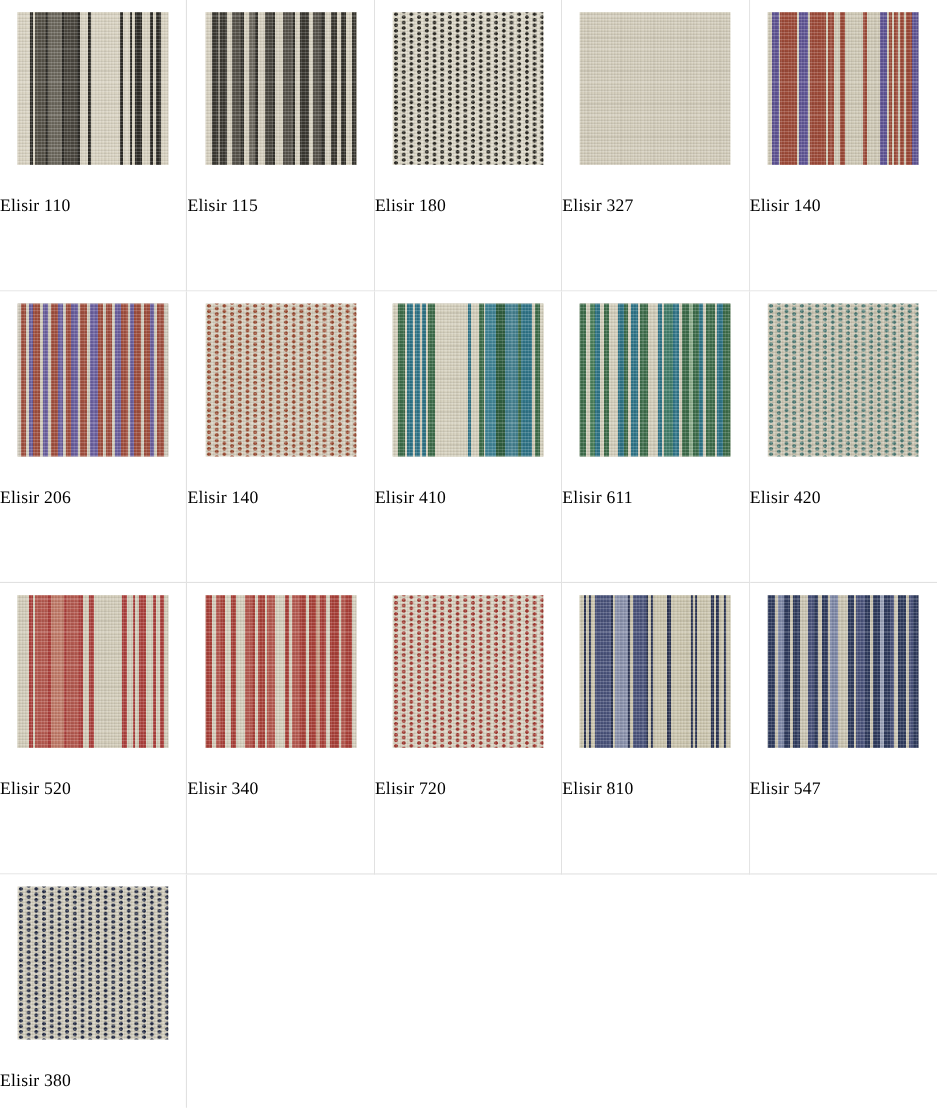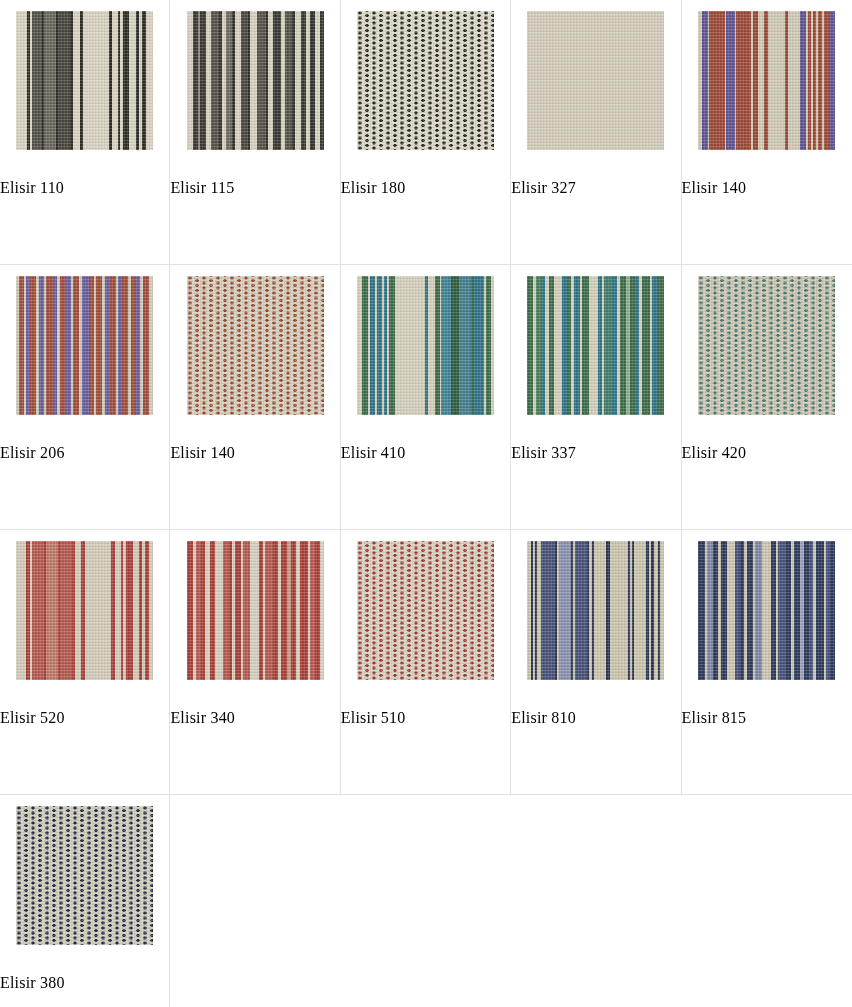--- a/index.html
+++ b/index.html
@@ -70,43 +70,43 @@
   <a class="cell">
     <div class="swatch" style="background-color: rgb(213, 207, 190); background-image: repeating-linear-gradient(0deg, rgba(255, 255, 255, 0.16) 0px, rgba(255, 255, 255, 0.16) 1px, rgba(0, 0, 0, 0.05) 1px, rgba(0, 0, 0, 0.05) 2px, rgba(0, 0, 0, 0) 2px, rgba(0, 0, 0, 0) 3px), repeating-linear-gradient(90deg, rgba(255, 255, 255, 0.1) 0px, rgba(255, 255, 255, 0.1) 1px, rgba(0, 0, 0, 0.04) 1px, rgba(0, 0, 0, 0.04) 2px, rgba(0, 0, 0, 0) 2px, rgba(0, 0, 0, 0) 3px), radial-gradient(circle, rgb(154, 76, 51) 1.5px, rgba(0, 0, 0, 0) 1.9px), radial-gradient(circle, rgb(154, 76, 51) 1.5px, rgba(0, 0, 0, 0) 1.9px); background-size: auto, auto, 14px 5px, 14px 5px; background-position: 0px 0px, 0px 0px, 3px 2px, 10px 4.5px;"></div>
     <div class="label">Elisir 140</div>
   </a>
   <a class="cell">
     <div class="swatch" style="background-color: rgb(212, 207, 188); background-image: repeating-linear-gradient(0deg, rgba(255, 255, 255, 0.16) 0px, rgba(255, 255, 255, 0.16) 1px, rgba(0, 0, 0, 0.05) 1px, rgba(0, 0, 0, 0.05) 2px, rgba(0, 0, 0, 0) 2px, rgba(0, 0, 0, 0) 3px), repeating-linear-gradient(90deg, rgba(255, 255, 255, 0.1) 0px, rgba(255, 255, 255, 0.1) 1px, rgba(0, 0, 0, 0.04) 1px, rgba(0, 0, 0, 0.04) 2px, rgba(0, 0, 0, 0) 2px, rgba(0, 0, 0, 0) 3px), linear-gradient(90deg, rgb(212, 207, 188) 0px, rgb(212, 207, 188) 5px, rgb(61, 108, 74) 5px, rgb(61, 108, 74) 11px, rgb(212, 207, 188) 11px, rgb(212, 207, 188) 13px, rgb(47, 116, 135) 13px, rgb(47, 116, 135) 18px, rgb(212, 207, 188) 18px, rgb(212, 207, 188) 20px, rgb(47, 116, 135) 20px, rgb(47, 116, 135) 25px, rgb(212, 207, 188) 25px, rgb(212, 207, 188) 27px, rgb(47, 116, 135) 27px, rgb(47, 116, 135) 30px, rgb(212, 207, 188) 30px, rgb(212, 207, 188) 32px, rgb(61, 108, 74) 32px, rgb(61, 108, 74) 38px, rgb(212, 207, 188) 38px, rgb(212, 207, 188) 68px, rgb(47, 116, 135) 68px, rgb(47, 116, 135) 71px, rgb(212, 207, 188) 71px, rgb(212, 207, 188) 78px, rgb(61, 108, 74) 78px, rgb(61, 108, 74) 83px, rgb(212, 207, 188) 83px, rgb(212, 207, 188) 84px, rgb(65, 132, 150) 84px, rgb(65, 132, 150) 94px, rgb(47, 93, 62) 94px, rgb(47, 93, 62) 102px, rgb(68, 128, 143) 102px, rgb(68, 128, 143) 114px, rgb(61, 108, 74) 114px, rgb(61, 108, 74) 117px, rgb(47, 116, 135) 117px, rgb(47, 116, 135) 127px, rgb(212, 207, 188) 127px, rgb(212, 207, 188) 129px, rgb(61, 108, 74) 129px, rgb(61, 108, 74) 134px, rgb(212, 207, 188) 134px, rgb(212, 207, 188) 137px);"></div>
     <div class="label">Elisir 410</div>
   </a>
   <a class="cell">
     <div class="swatch" style="background-color: rgb(211, 206, 187); background-image: repeating-linear-gradient(0deg, rgba(255, 255, 255, 0.16) 0px, rgba(255, 255, 255, 0.16) 1px, rgba(0, 0, 0, 0.05) 1px, rgba(0, 0, 0, 0.05) 2px, rgba(0, 0, 0, 0) 2px, rgba(0, 0, 0, 0) 3px), repeating-linear-gradient(90deg, rgba(255, 255, 255, 0.1) 0px, rgba(255, 255, 255, 0.1) 1px, rgba(0, 0, 0, 0.04) 1px, rgba(0, 0, 0, 0.04) 2px, rgba(0, 0, 0, 0) 2px, rgba(0, 0, 0, 0) 3px), linear-gradient(90deg, rgb(61, 108, 74) 0px, rgb(61, 108, 74) 6px, rgb(211, 206, 187) 6px, rgb(211, 206, 187) 9px, rgb(75, 127, 90) 9px, rgb(75, 127, 90) 14px, rgb(47, 116, 135) 14px, rgb(47, 116, 135) 18px, rgb(211, 206, 187) 18px, rgb(211, 206, 187) 22px, rgb(61, 108, 74) 22px, rgb(61, 108, 74) 27px, rgb(211, 206, 187) 27px, rgb(211, 206, 187) 35px, rgb(47, 116, 135) 35px, rgb(47, 116, 135) 40px, rgb(61, 108, 74) 40px, rgb(61, 108, 74) 44px, rgb(211, 206, 187) 44px, rgb(211, 206, 187) 47px, rgb(47, 116, 135) 47px, rgb(47, 116, 135) 53px, rgb(211, 206, 187) 53px, rgb(211, 206, 187) 55px, rgb(61, 108, 74) 55px, rgb(61, 108, 74) 62px, rgb(211, 206, 187) 62px, rgb(211, 206, 187) 71px, rgb(47, 116, 135) 71px, rgb(47, 116, 135) 75px, rgb(211, 206, 187) 75px, rgb(211, 206, 187) 77px, rgb(66, 125, 106) 77px, rgb(66, 125, 106) 85px, rgb(47, 116, 135) 85px, rgb(47, 116, 135) 90px, rgb(211, 206, 187) 90px, rgb(211, 206, 187) 93px, rgb(61, 108, 74) 93px, rgb(61, 108, 74) 99px, rgb(143, 174, 142) 99px, rgb(143, 174, 142) 103px, rgb(61, 108, 74) 103px, rgb(61, 108, 74) 108px, rgb(47, 116, 135) 108px, rgb(47, 116, 135) 112px, rgb(211, 206, 187) 112px, rgb(211, 206, 187) 115px, rgb(61, 108, 74) 115px, rgb(61, 108, 74) 123px, rgb(211, 206, 187) 123px, rgb(211, 206, 187) 125px, rgb(47, 116, 135) 125px, rgb(47, 116, 135) 130px, rgb(61, 108, 74) 130px, rgb(61, 108, 74) 137px);"></div>
-    <div class="label">Elisir 337</div>
+    <div class="label">Elisir 611</div>
   </a>
   <a class="cell">
     <div class="swatch" style="background-color: rgb(205, 199, 180); background-image: repeating-linear-gradient(0deg, rgba(255, 255, 255, 0.16) 0px, rgba(255, 255, 255, 0.16) 1px, rgba(0, 0, 0, 0.05) 1px, rgba(0, 0, 0, 0.05) 2px, rgba(0, 0, 0, 0) 2px, rgba(0, 0, 0, 0) 3px), repeating-linear-gradient(90deg, rgba(255, 255, 255, 0.1) 0px, rgba(255, 255, 255, 0.1) 1px, rgba(0, 0, 0, 0.04) 1px, rgba(0, 0, 0, 0.04) 2px, rgba(0, 0, 0, 0) 2px, rgba(0, 0, 0, 0) 3px), radial-gradient(circle, rgb(78, 122, 116) 1.5px, rgba(0, 0, 0, 0) 1.9px), radial-gradient(circle, rgb(78, 122, 116) 1.5px, rgba(0, 0, 0, 0) 1.9px); background-size: auto, auto, 14px 5px, 14px 5px; background-position: 0px 0px, 0px 0px, 3px 2px, 10px 4.5px;"></div>
     <div class="label">Elisir 420</div>
   </a>
   <a class="cell">
     <div class="swatch" style="background-color: rgb(210, 204, 185); background-image: repeating-linear-gradient(0deg, rgba(255, 255, 255, 0.16) 0px, rgba(255, 255, 255, 0.16) 1px, rgba(0, 0, 0, 0.05) 1px, rgba(0, 0, 0, 0.05) 2px, rgba(0, 0, 0, 0) 2px, rgba(0, 0, 0, 0) 3px), repeating-linear-gradient(90deg, rgba(255, 255, 255, 0.1) 0px, rgba(255, 255, 255, 0.1) 1px, rgba(0, 0, 0, 0.04) 1px, rgba(0, 0, 0, 0.04) 2px, rgba(0, 0, 0, 0) 2px, rgba(0, 0, 0, 0) 3px), linear-gradient(90deg, rgb(210, 204, 185) 0px, rgb(210, 204, 185) 10px, rgb(171, 64, 60) 10px, rgb(171, 64, 60) 14px, rgb(210, 204, 185) 14px, rgb(210, 204, 185) 16px, rgb(181, 90, 80) 16px, rgb(181, 90, 80) 28px, rgb(171, 64, 60) 28px, rgb(171, 64, 60) 30px, rgb(192, 122, 104) 30px, rgb(192, 122, 104) 42px, rgb(171, 64, 60) 42px, rgb(171, 64, 60) 44px, rgb(181, 90, 80) 44px, rgb(181, 90, 80) 56px, rgb(171, 64, 60) 56px, rgb(171, 64, 60) 59px, rgb(210, 204, 185) 59px, rgb(210, 204, 185) 65px, rgb(171, 64, 60) 65px, rgb(171, 64, 60) 69px, rgb(210, 204, 185) 69px, rgb(210, 204, 185) 95px, rgb(171, 64, 60) 95px, rgb(171, 64, 60) 99px, rgb(210, 204, 185) 99px, rgb(210, 204, 185) 105px, rgb(171, 64, 60) 105px, rgb(171, 64, 60) 107px, rgb(210, 204, 185) 107px, rgb(210, 204, 185) 110px, rgb(171, 64, 60) 110px, rgb(171, 64, 60) 117px, rgb(210, 204, 185) 117px, rgb(210, 204, 185) 123px, rgb(171, 64, 60) 123px, rgb(171, 64, 60) 126px, rgb(210, 204, 185) 126px, rgb(210, 204, 185) 129px, rgb(171, 64, 60) 129px, rgb(171, 64, 60) 133px, rgb(210, 204, 185) 133px, rgb(210, 204, 185) 137px);"></div>
     <div class="label">Elisir 520</div>
   </a>
   <a class="cell">
     <div class="swatch" style="background-color: rgb(213, 207, 189); background-image: repeating-linear-gradient(0deg, rgba(255, 255, 255, 0.16) 0px, rgba(255, 255, 255, 0.16) 1px, rgba(0, 0, 0, 0.05) 1px, rgba(0, 0, 0, 0.05) 2px, rgba(0, 0, 0, 0) 2px, rgba(0, 0, 0, 0) 3px), repeating-linear-gradient(90deg, rgba(255, 255, 255, 0.1) 0px, rgba(255, 255, 255, 0.1) 1px, rgba(0, 0, 0, 0.04) 1px, rgba(0, 0, 0, 0.04) 2px, rgba(0, 0, 0, 0) 2px, rgba(0, 0, 0, 0) 3px), linear-gradient(90deg, rgb(168, 64, 56) 0px, rgb(168, 64, 56) 6px, rgb(213, 207, 189) 6px, rgb(213, 207, 189) 9px, rgb(181, 90, 80) 9px, rgb(181, 90, 80) 14px, rgb(168, 64, 56) 14px, rgb(168, 64, 56) 18px, rgb(213, 207, 189) 18px, rgb(213, 207, 189) 23px, rgb(168, 64, 56) 23px, rgb(168, 64, 56) 28px, rgb(213, 207, 189) 28px, rgb(213, 207, 189) 36px, rgb(181, 90, 80) 36px, rgb(181, 90, 80) 42px, rgb(168, 64, 56) 42px, rgb(168, 64, 56) 45px, rgb(213, 207, 189) 45px, rgb(213, 207, 189) 48px, rgb(168, 64, 56) 48px, rgb(168, 64, 56) 54px, rgb(213, 207, 189) 54px, rgb(213, 207, 189) 56px, rgb(181, 90, 80) 56px, rgb(181, 90, 80) 63px, rgb(213, 207, 189) 63px, rgb(213, 207, 189) 72px, rgb(168, 64, 56) 72px, rgb(168, 64, 56) 76px, rgb(213, 207, 189) 76px, rgb(213, 207, 189) 78px, rgb(181, 90, 80) 78px, rgb(181, 90, 80) 86px, rgb(168, 64, 56) 86px, rgb(168, 64, 56) 91px, rgb(213, 207, 189) 91px, rgb(213, 207, 189) 94px, rgb(168, 64, 56) 94px, rgb(168, 64, 56) 100px, rgb(199, 154, 132) 100px, rgb(199, 154, 132) 104px, rgb(168, 64, 56) 104px, rgb(168, 64, 56) 109px, rgb(213, 207, 189) 109px, rgb(213, 207, 189) 113px, rgb(168, 64, 56) 113px, rgb(168, 64, 56) 121px, rgb(213, 207, 189) 121px, rgb(213, 207, 189) 123px, rgb(181, 90, 80) 123px, rgb(181, 90, 80) 128px, rgb(168, 64, 56) 128px, rgb(168, 64, 56) 133px, rgb(213, 207, 189) 133px, rgb(213, 207, 189) 137px);"></div>
     <div class="label">Elisir 340</div>
   </a>
   <a class="cell">
     <div class="swatch" style="background-color: rgb(216, 210, 193); background-image: repeating-linear-gradient(0deg, rgba(255, 255, 255, 0.16) 0px, rgba(255, 255, 255, 0.16) 1px, rgba(0, 0, 0, 0.05) 1px, rgba(0, 0, 0, 0.05) 2px, rgba(0, 0, 0, 0) 2px, rgba(0, 0, 0, 0) 3px), repeating-linear-gradient(90deg, rgba(255, 255, 255, 0.1) 0px, rgba(255, 255, 255, 0.1) 1px, rgba(0, 0, 0, 0.04) 1px, rgba(0, 0, 0, 0.04) 2px, rgba(0, 0, 0, 0) 2px, rgba(0, 0, 0, 0) 3px), radial-gradient(circle, rgb(162, 59, 51) 1.5px, rgba(0, 0, 0, 0) 1.9px), radial-gradient(circle, rgb(162, 59, 51) 1.5px, rgba(0, 0, 0, 0) 1.9px); background-size: auto, auto, 14px 5px, 14px 5px; background-position: 0px 0px, 0px 0px, 3px 2px, 10px 4.5px;"></div>
-    <div class="label">Elisir 510</div>
+    <div class="label">Elisir 720</div>
   </a>
   <a class="cell">
     <div class="swatch" style="background-color: rgb(203, 197, 174); background-image: repeating-linear-gradient(0deg, rgba(255, 255, 255, 0.16) 0px, rgba(255, 255, 255, 0.16) 1px, rgba(0, 0, 0, 0.05) 1px, rgba(0, 0, 0, 0.05) 2px, rgba(0, 0, 0, 0) 2px, rgba(0, 0, 0, 0) 3px), repeating-linear-gradient(90deg, rgba(255, 255, 255, 0.1) 0px, rgba(255, 255, 255, 0.1) 1px, rgba(0, 0, 0, 0.04) 1px, rgba(0, 0, 0, 0.04) 2px, rgba(0, 0, 0, 0) 2px, rgba(0, 0, 0, 0) 3px), linear-gradient(90deg, rgb(203, 197, 174) 0px, rgb(203, 197, 174) 4px, rgb(44, 53, 84) 4px, rgb(44, 53, 84) 6px, rgb(203, 197, 174) 6px, rgb(203, 197, 174) 8px, rgb(44, 53, 84) 8px, rgb(44, 53, 84) 10px, rgb(203, 197, 174) 10px, rgb(203, 197, 174) 14px, rgb(73, 82, 122) 14px, rgb(73, 82, 122) 28px, rgb(44, 53, 84) 28px, rgb(44, 53, 84) 30px, rgb(203, 197, 174) 30px, rgb(203, 197, 174) 32px, rgb(138, 146, 173) 32px, rgb(138, 146, 173) 44px, rgb(44, 53, 84) 44px, rgb(44, 53, 84) 46px, rgb(203, 197, 174) 46px, rgb(203, 197, 174) 48px, rgb(73, 82, 122) 48px, rgb(73, 82, 122) 60px, rgb(44, 53, 84) 60px, rgb(44, 53, 84) 62px, rgb(203, 197, 174) 62px, rgb(203, 197, 174) 65px, rgb(44, 53, 84) 65px, rgb(44, 53, 84) 67px, rgb(203, 197, 174) 67px, rgb(203, 197, 174) 79px, rgb(44, 53, 84) 79px, rgb(44, 53, 84) 83px, rgb(203, 197, 174) 83px, rgb(203, 197, 174) 101px, rgb(44, 53, 84) 101px, rgb(44, 53, 84) 103px, rgb(203, 197, 174) 103px, rgb(203, 197, 174) 105px, rgb(44, 53, 84) 105px, rgb(44, 53, 84) 107px, rgb(203, 197, 174) 107px, rgb(203, 197, 174) 119px, rgb(44, 53, 84) 119px, rgb(44, 53, 84) 122px, rgb(203, 197, 174) 122px, rgb(203, 197, 174) 124px, rgb(44, 53, 84) 124px, rgb(44, 53, 84) 127px, rgb(203, 197, 174) 127px, rgb(203, 197, 174) 131px, rgb(44, 53, 84) 131px, rgb(44, 53, 84) 133px, rgb(203, 197, 174) 133px, rgb(203, 197, 174) 137px);"></div>
     <div class="label">Elisir 810</div>
   </a>
   <a class="cell">
     <div class="swatch" style="background-color: rgb(203, 197, 178); background-image: repeating-linear-gradient(0deg, rgba(255, 255, 255, 0.16) 0px, rgba(255, 255, 255, 0.16) 1px, rgba(0, 0, 0, 0.05) 1px, rgba(0, 0, 0, 0.05) 2px, rgba(0, 0, 0, 0) 2px, rgba(0, 0, 0, 0) 3px), repeating-linear-gradient(90deg, rgba(255, 255, 255, 0.1) 0px, rgba(255, 255, 255, 0.1) 1px, rgba(0, 0, 0, 0.04) 1px, rgba(0, 0, 0, 0.04) 2px, rgba(0, 0, 0, 0) 2px, rgba(0, 0, 0, 0) 3px), linear-gradient(90deg, rgb(46, 58, 92) 0px, rgb(46, 58, 92) 7px, rgb(203, 197, 178) 7px, rgb(203, 197, 178) 9px, rgb(125, 135, 166) 9px, rgb(125, 135, 166) 15px, rgb(46, 58, 92) 15px, rgb(46, 58, 92) 20px, rgb(203, 197, 178) 20px, rgb(203, 197, 178) 23px, rgb(46, 58, 92) 23px, rgb(46, 58, 92) 29px, rgb(203, 197, 178) 29px, rgb(203, 197, 178) 37px, rgb(73, 82, 122) 37px, rgb(73, 82, 122) 42px, rgb(46, 58, 92) 42px, rgb(46, 58, 92) 46px, rgb(203, 197, 178) 46px, rgb(203, 197, 178) 49px, rgb(46, 58, 92) 49px, rgb(46, 58, 92) 55px, rgb(203, 197, 178) 55px, rgb(203, 197, 178) 57px, rgb(125, 135, 166) 57px, rgb(125, 135, 166) 64px, rgb(203, 197, 178) 64px, rgb(203, 197, 178) 73px, rgb(46, 58, 92) 73px, rgb(46, 58, 92) 78px, rgb(203, 197, 178) 78px, rgb(203, 197, 178) 80px, rgb(73, 82, 122) 80px, rgb(73, 82, 122) 88px, rgb(46, 58, 92) 88px, rgb(46, 58, 92) 93px, rgb(203, 197, 178) 93px, rgb(203, 197, 178) 96px, rgb(46, 58, 92) 96px, rgb(46, 58, 92) 102px, rgb(154, 162, 184) 102px, rgb(154, 162, 184) 106px, rgb(46, 58, 92) 106px, rgb(46, 58, 92) 111px, rgb(73, 82, 122) 111px, rgb(73, 82, 122) 115px, rgb(203, 197, 178) 115px, rgb(203, 197, 178) 118px, rgb(46, 58, 92) 118px, rgb(46, 58, 92) 126px, rgb(203, 197, 178) 126px, rgb(203, 197, 178) 128px, rgb(73, 82, 122) 128px, rgb(73, 82, 122) 132px, rgb(46, 58, 92) 132px, rgb(46, 58, 92) 137px);"></div>
-    <div class="label">Elisir 815</div>
+    <div class="label">Elisir 547</div>
   </a>
   <a class="cell">
     <div class="swatch" style="background-color: rgb(210, 205, 188); background-image: repeating-linear-gradient(0deg, rgba(255, 255, 255, 0.16) 0px, rgba(255, 255, 255, 0.16) 1px, rgba(0, 0, 0, 0.05) 1px, rgba(0, 0, 0, 0.05) 2px, rgba(0, 0, 0, 0) 2px, rgba(0, 0, 0, 0) 3px), repeating-linear-gradient(90deg, rgba(255, 255, 255, 0.1) 0px, rgba(255, 255, 255, 0.1) 1px, rgba(0, 0, 0, 0.04) 1px, rgba(0, 0, 0, 0.04) 2px, rgba(0, 0, 0, 0) 2px, rgba(0, 0, 0, 0) 3px), radial-gradient(circle, rgb(38, 45, 69) 1.5px, rgba(0, 0, 0, 0) 1.9px), radial-gradient(circle, rgb(38, 45, 69) 1.5px, rgba(0, 0, 0, 0) 1.9px); background-size: auto, auto, 14px 5px, 14px 5px; background-position: 0px 0px, 0px 0px, 3px 2px, 10px 4.5px;"></div>
     <div class="label">Elisir 380</div>
   </a>
 </div>
 
 </body></html>

